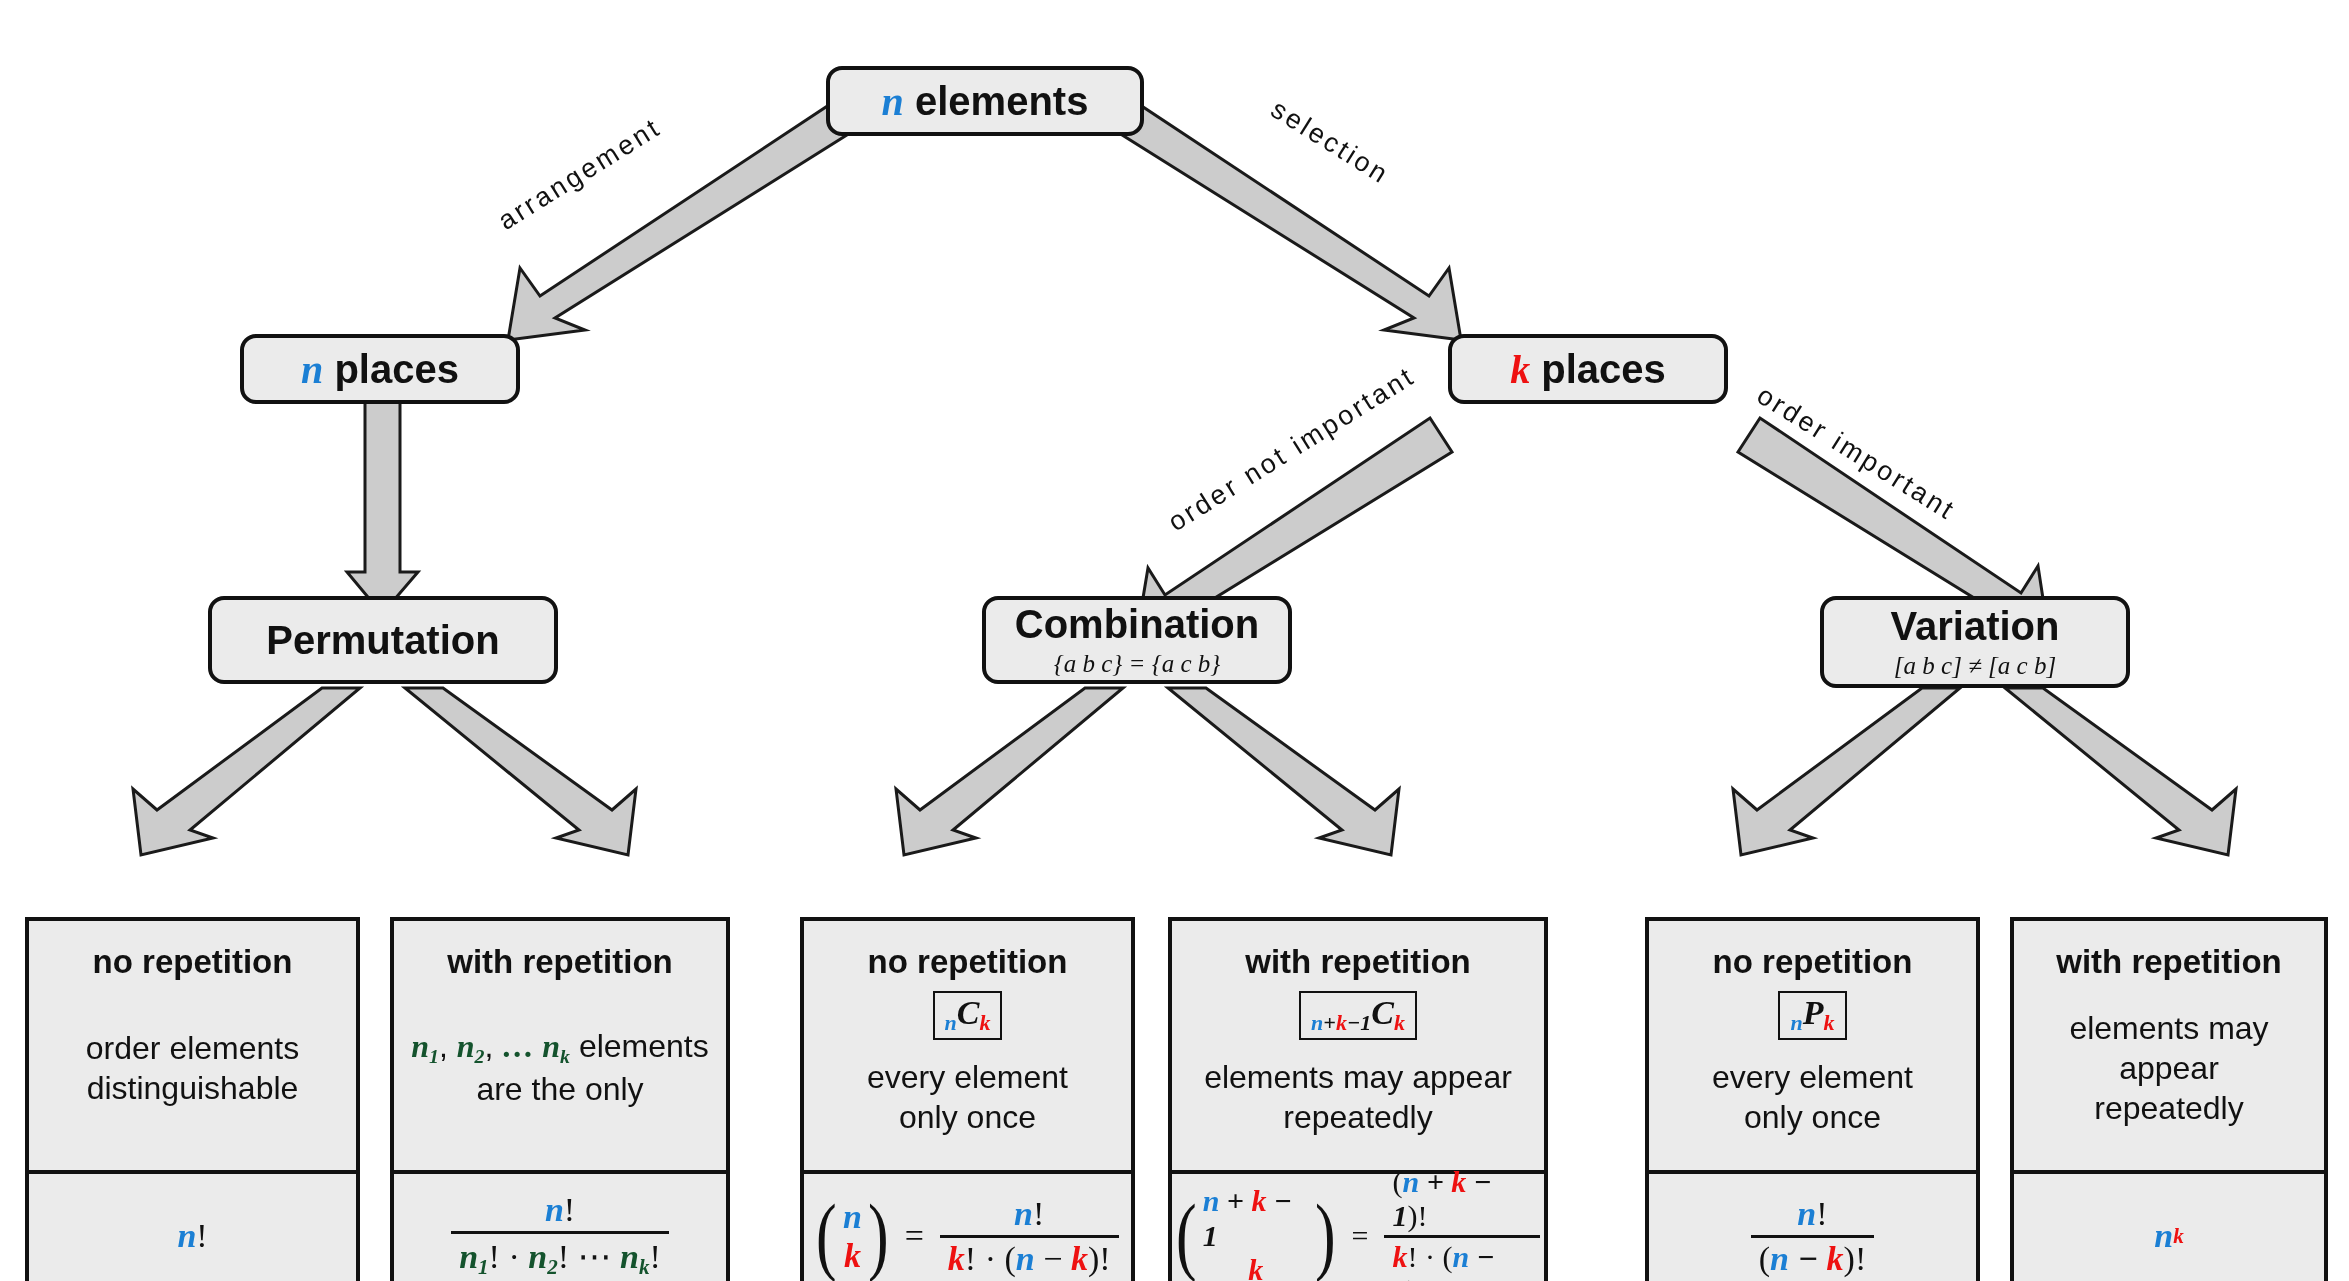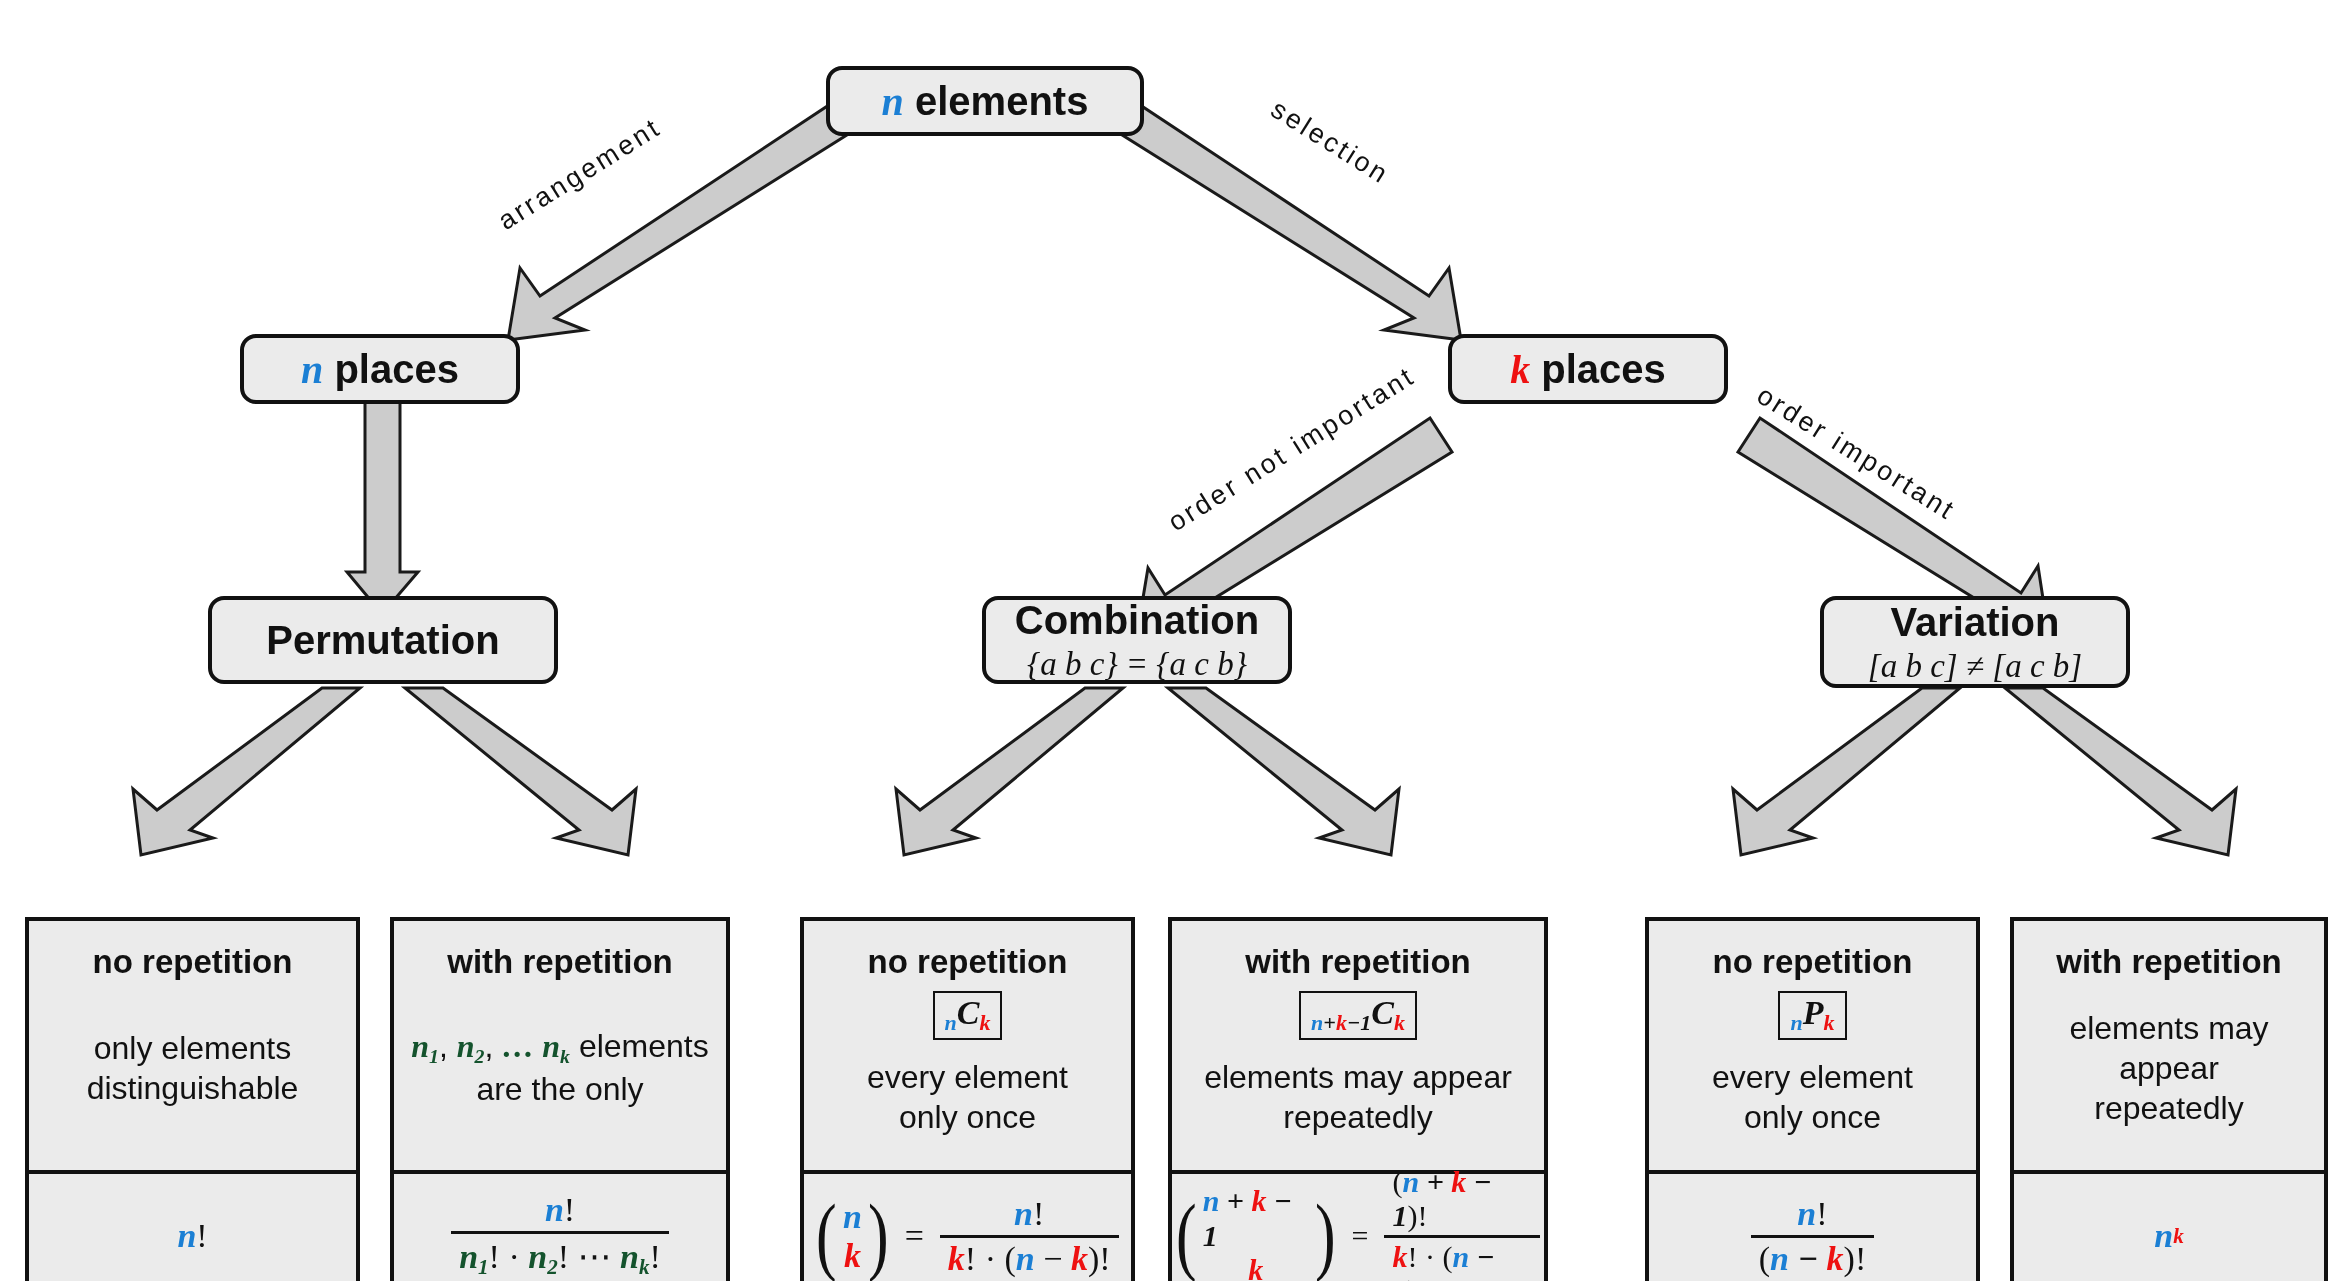--- a/index.html
+++ b/index.html
@@ -41,21 +41,21 @@
   .node .title {
     font-size: 40px;
     font-weight: bold;
     color: #111111;
     line-height: 1.1;
     white-space: nowrap;
   }
   .node .sub {
     font-family: "Liberation Serif", serif;
     font-style: italic;
-    font-size: 33px;
+    font-size: 25px;
     color: #111111;
     margin-top: 4px;
     white-space: nowrap;
   }
 
   
   .card {
     position: absolute;
     border: 4px solid #111111;
     box-sizing: border-box;
@@ -243,21 +243,21 @@
 
   <div class="node" style="left:1820px; top:596px; width:310px; height:92px;">
     <div class="title">Variation</div>
     <div class="sub">[a b c] ≠ [a c b]</div>
   </div>
 
   <div class="card" style="left:25px; top:869px; width:335px; height:385px;">
     <div class="card-top">
       <div class="card-head">no repetition</div>
       <div class="card-desc">
-        <div>only elements</div>
+        <div>order elements</div>
         <div>distinguishable</div>
       </div>
     </div>
     <div class="card-formula">
       <span class="mi blue">n</span>
         <span class="fac">!</span>
     </div>
   </div>
 
   <div class="card" style="left:390px; top:869px; width:340px; height:385px;">

